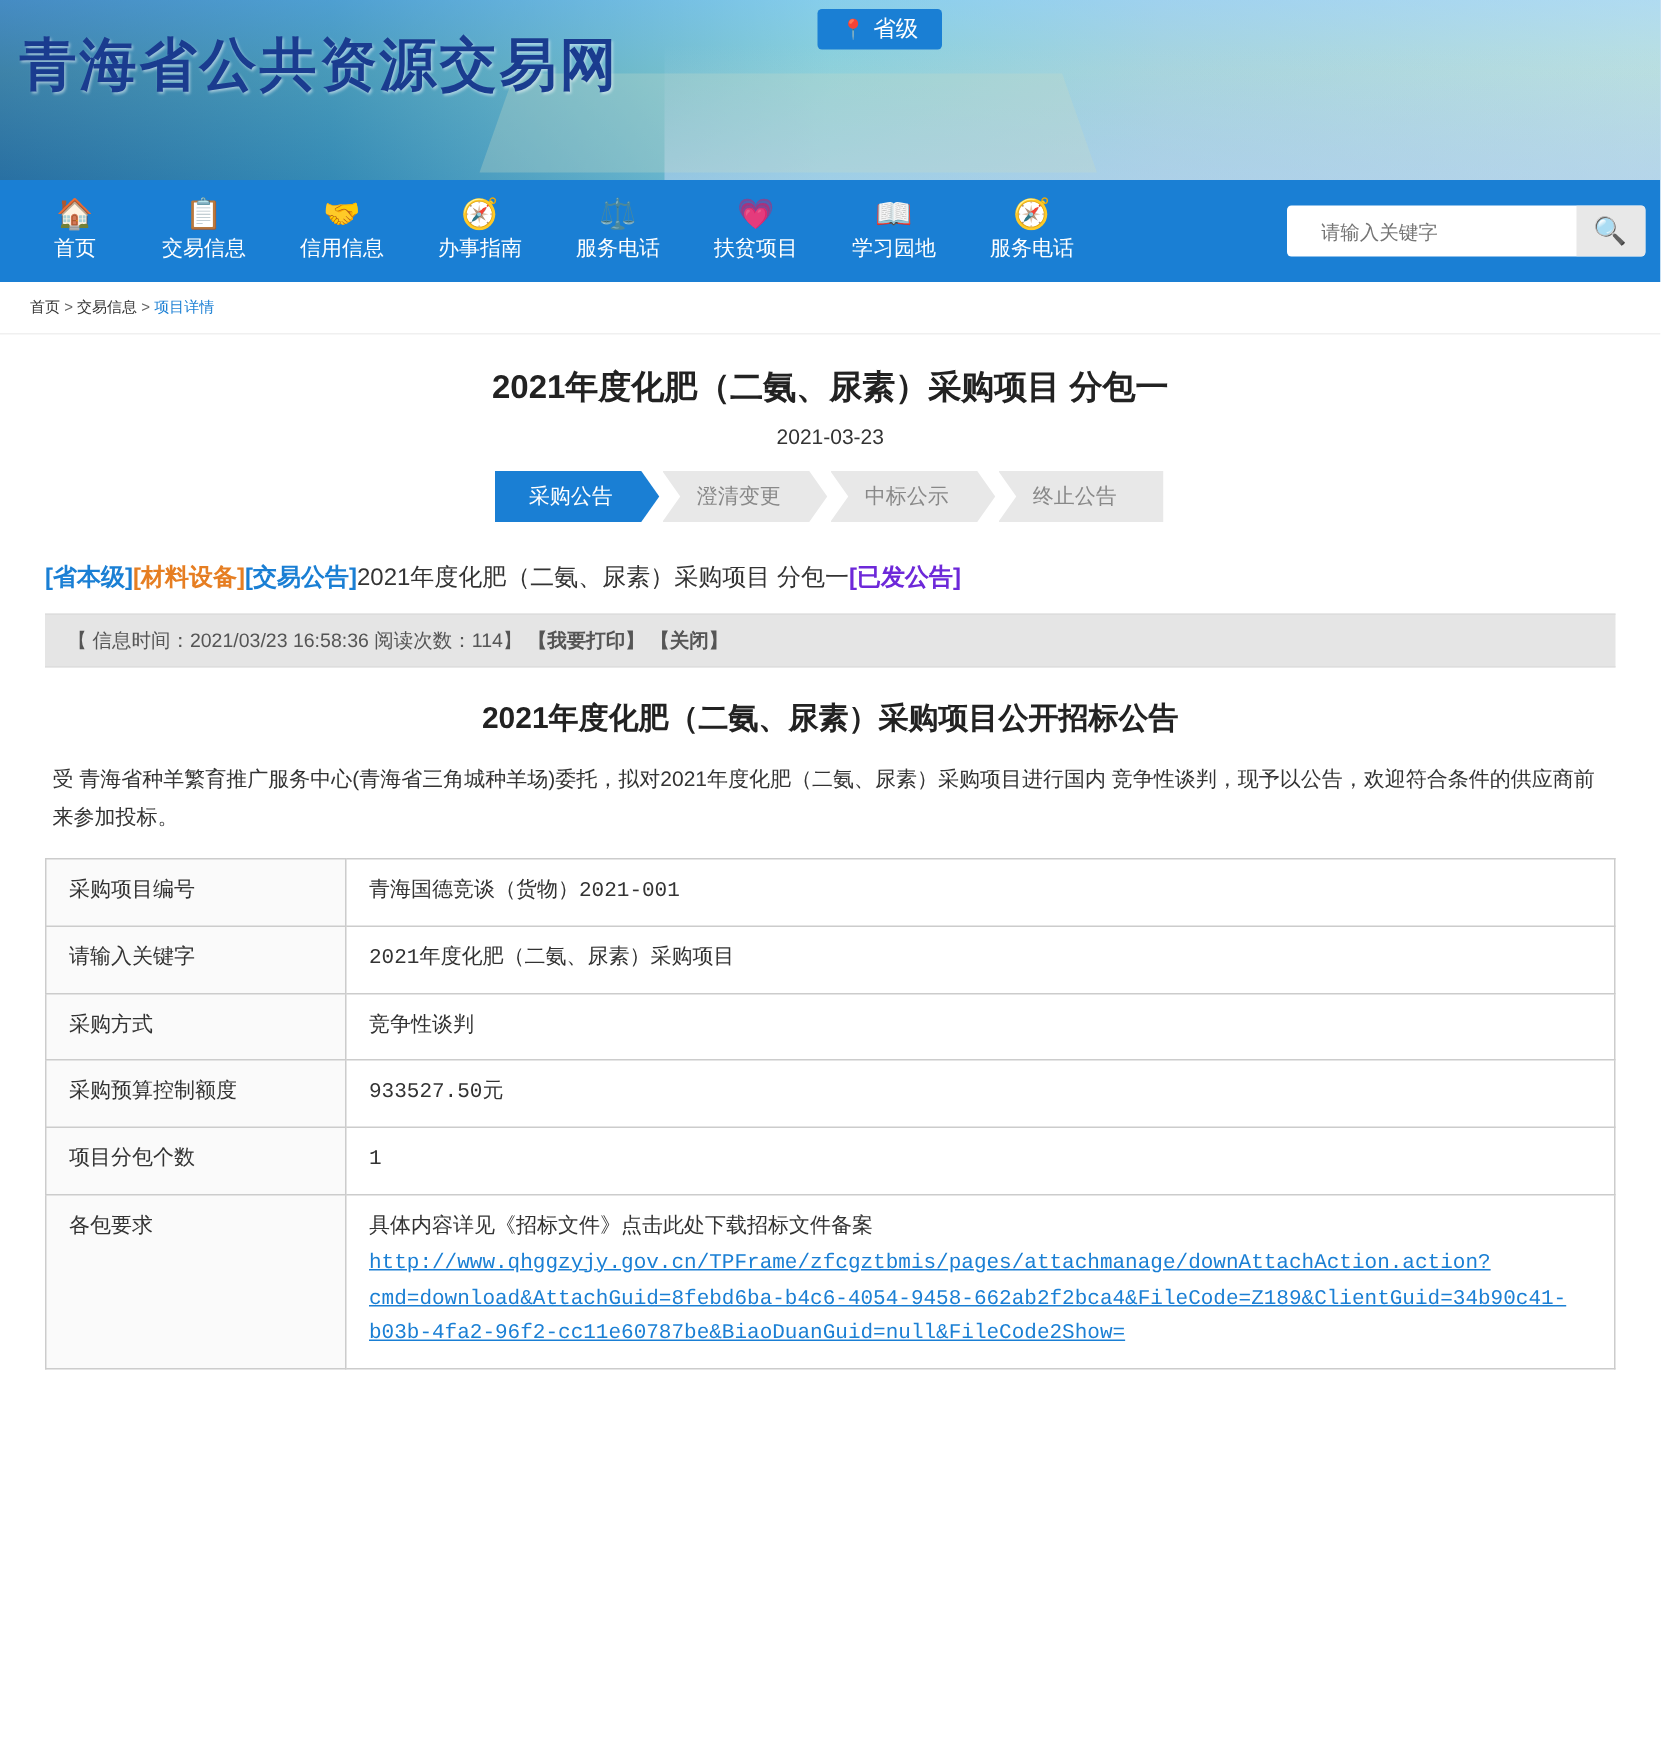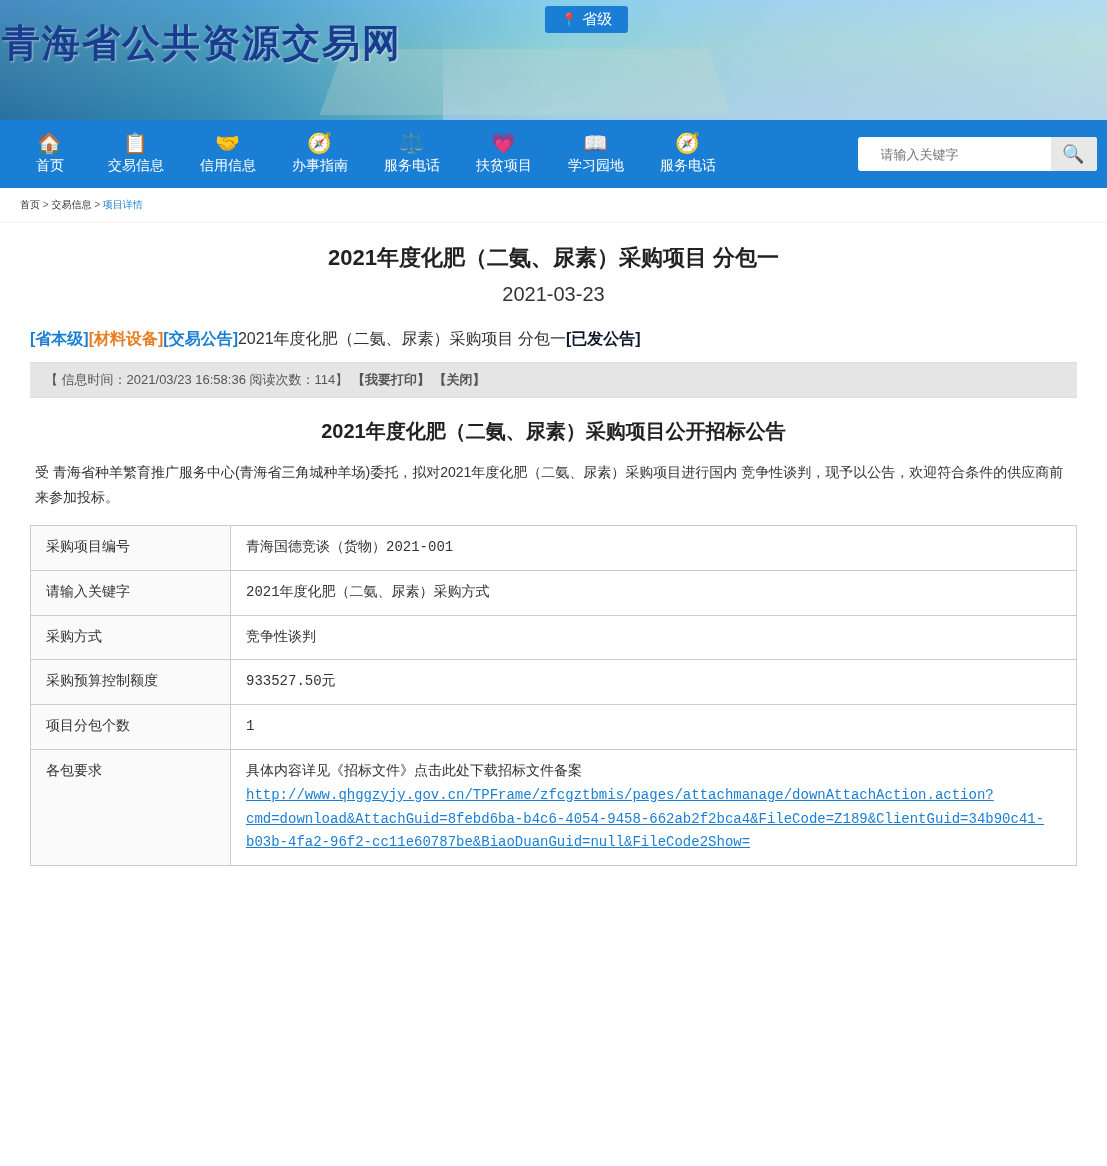--- a/index.html
+++ b/index.html
@@ -14,21 +14,21 @@
     }
     .header-bg {
       width: 100%;
       height: 100%;
       background: linear-gradient(to right, #1a5fa8 0%, #2980c0 20%, #87ceeb 50%, #b0d4f0 70%, #cce4f5 100%);
       position: relative;
     }
     .site-title {
       position: absolute;
       top: 18px;
-      left: 2px;
+      left: 13px;
       font-size: 38px;
       font-weight: bold;
       color: #1a3c8f;
       letter-spacing: 2px;
       text-shadow: 1px 1px 2px rgba(255,255,255,0.5);
     }
     .province-badge {
       position: absolute;
       top: 6px;
       left: 545px;
@@ -123,21 +123,21 @@
       margin-bottom: 20px;
     }
     .project-main-title {
       font-size: 22px;
       font-weight: bold;
       color: #222;
       margin-bottom: 10px;
     }
     .project-date {
       color: #333;
-      font-size: 20px;
+      font-size: 14px;
       margin-bottom: 15px;
     }
 
     
     .steps-container {
       display: flex;
       align-items: center;
       justify-content: center;
       margin: 15px 0 25px 0;
       gap: 0;
@@ -163,21 +163,21 @@
 
     
     .announcement-heading {
       font-size: 16px;
       color: #333;
       margin-bottom: 10px;
       line-height: 1.6;
     }
     .tag-blue { color: #1a7fd4; font-weight: bold; }
     .tag-orange { color: #e67e22; font-weight: bold; }
-    .tag-red { color: #0f172a; font-weight: bold; }
+    .tag-red { color: #6d28d9; font-weight: bold; }
 
     
     .info-bar {
       background: #e5e5e5;
       padding: 8px 15px;
       font-size: 13px;
       color: #555;
       margin-bottom: 20px;
       border-top: 1px solid #ddd;
       border-bottom: 1px solid #ddd;
@@ -320,20 +320,34 @@
   <span> &gt; </span>
   <span class="current">项目详情</span>
 </div>
 
 <div class="main-content">
 
   <div class="project-title-section">
     <div class="project-main-title">2021年度化肥（二氨、尿素）采购项目 分包一</div>
     <div class="project-date">2021-03-23</div>
 
+    <div class="steps-container">
+      <div class="step" style="background:#1a7fd4;color:#fff;">
+        <span>采购公告</span>
+      </div>
+      <div class="step">
+        <span>澄清变更</span>
+      </div>
+      <div class="step">
+        <span>中标公示</span>
+      </div>
+      <div class="step" style="clip-path: polygon(0 0, 100% 0, 100% 100%, 0 100%, 12px 50%);">
+        <span>终止公告</span>
+      </div>
+    </div>
   </div>
 
   <div class="announcement-heading">
     <span class="tag-blue">[省本级]</span><span class="tag-orange">[材料设备]</span><span class="tag-blue">[交易公告]</span><span>2021年度化肥（二氨、尿素）采购项目 分包一</span><span class="tag-red">[已发公告]</span>
   </div>
 
   <div class="info-bar">
     <span>【 信息时间：2021/03/23 16:58:36</span>
     <span>阅读次数：114】</span>
     <span class="print-link">【我要打印】</span>
@@ -347,21 +361,21 @@
   </div>
 
   <table class="info-table">
     <tbody id="table-body">
     <tr>
           <td>采购项目编号</td>
           <td>青海国德竞谈（货物）2021-001</td>
         </tr>
         <tr>
           <td>请输入关键字</td>
-          <td>2021年度化肥（二氨、尿素）采购方式</td>
+          <td>2021年度化肥（二氨、尿素）采购项目</td>
         </tr>
         <tr>
           <td>采购方式</td>
           <td>竞争性谈判</td>
         </tr>
         <tr>
           <td>采购预算控制额度</td>
           <td>933527.50元</td>
         </tr>
         <tr>

